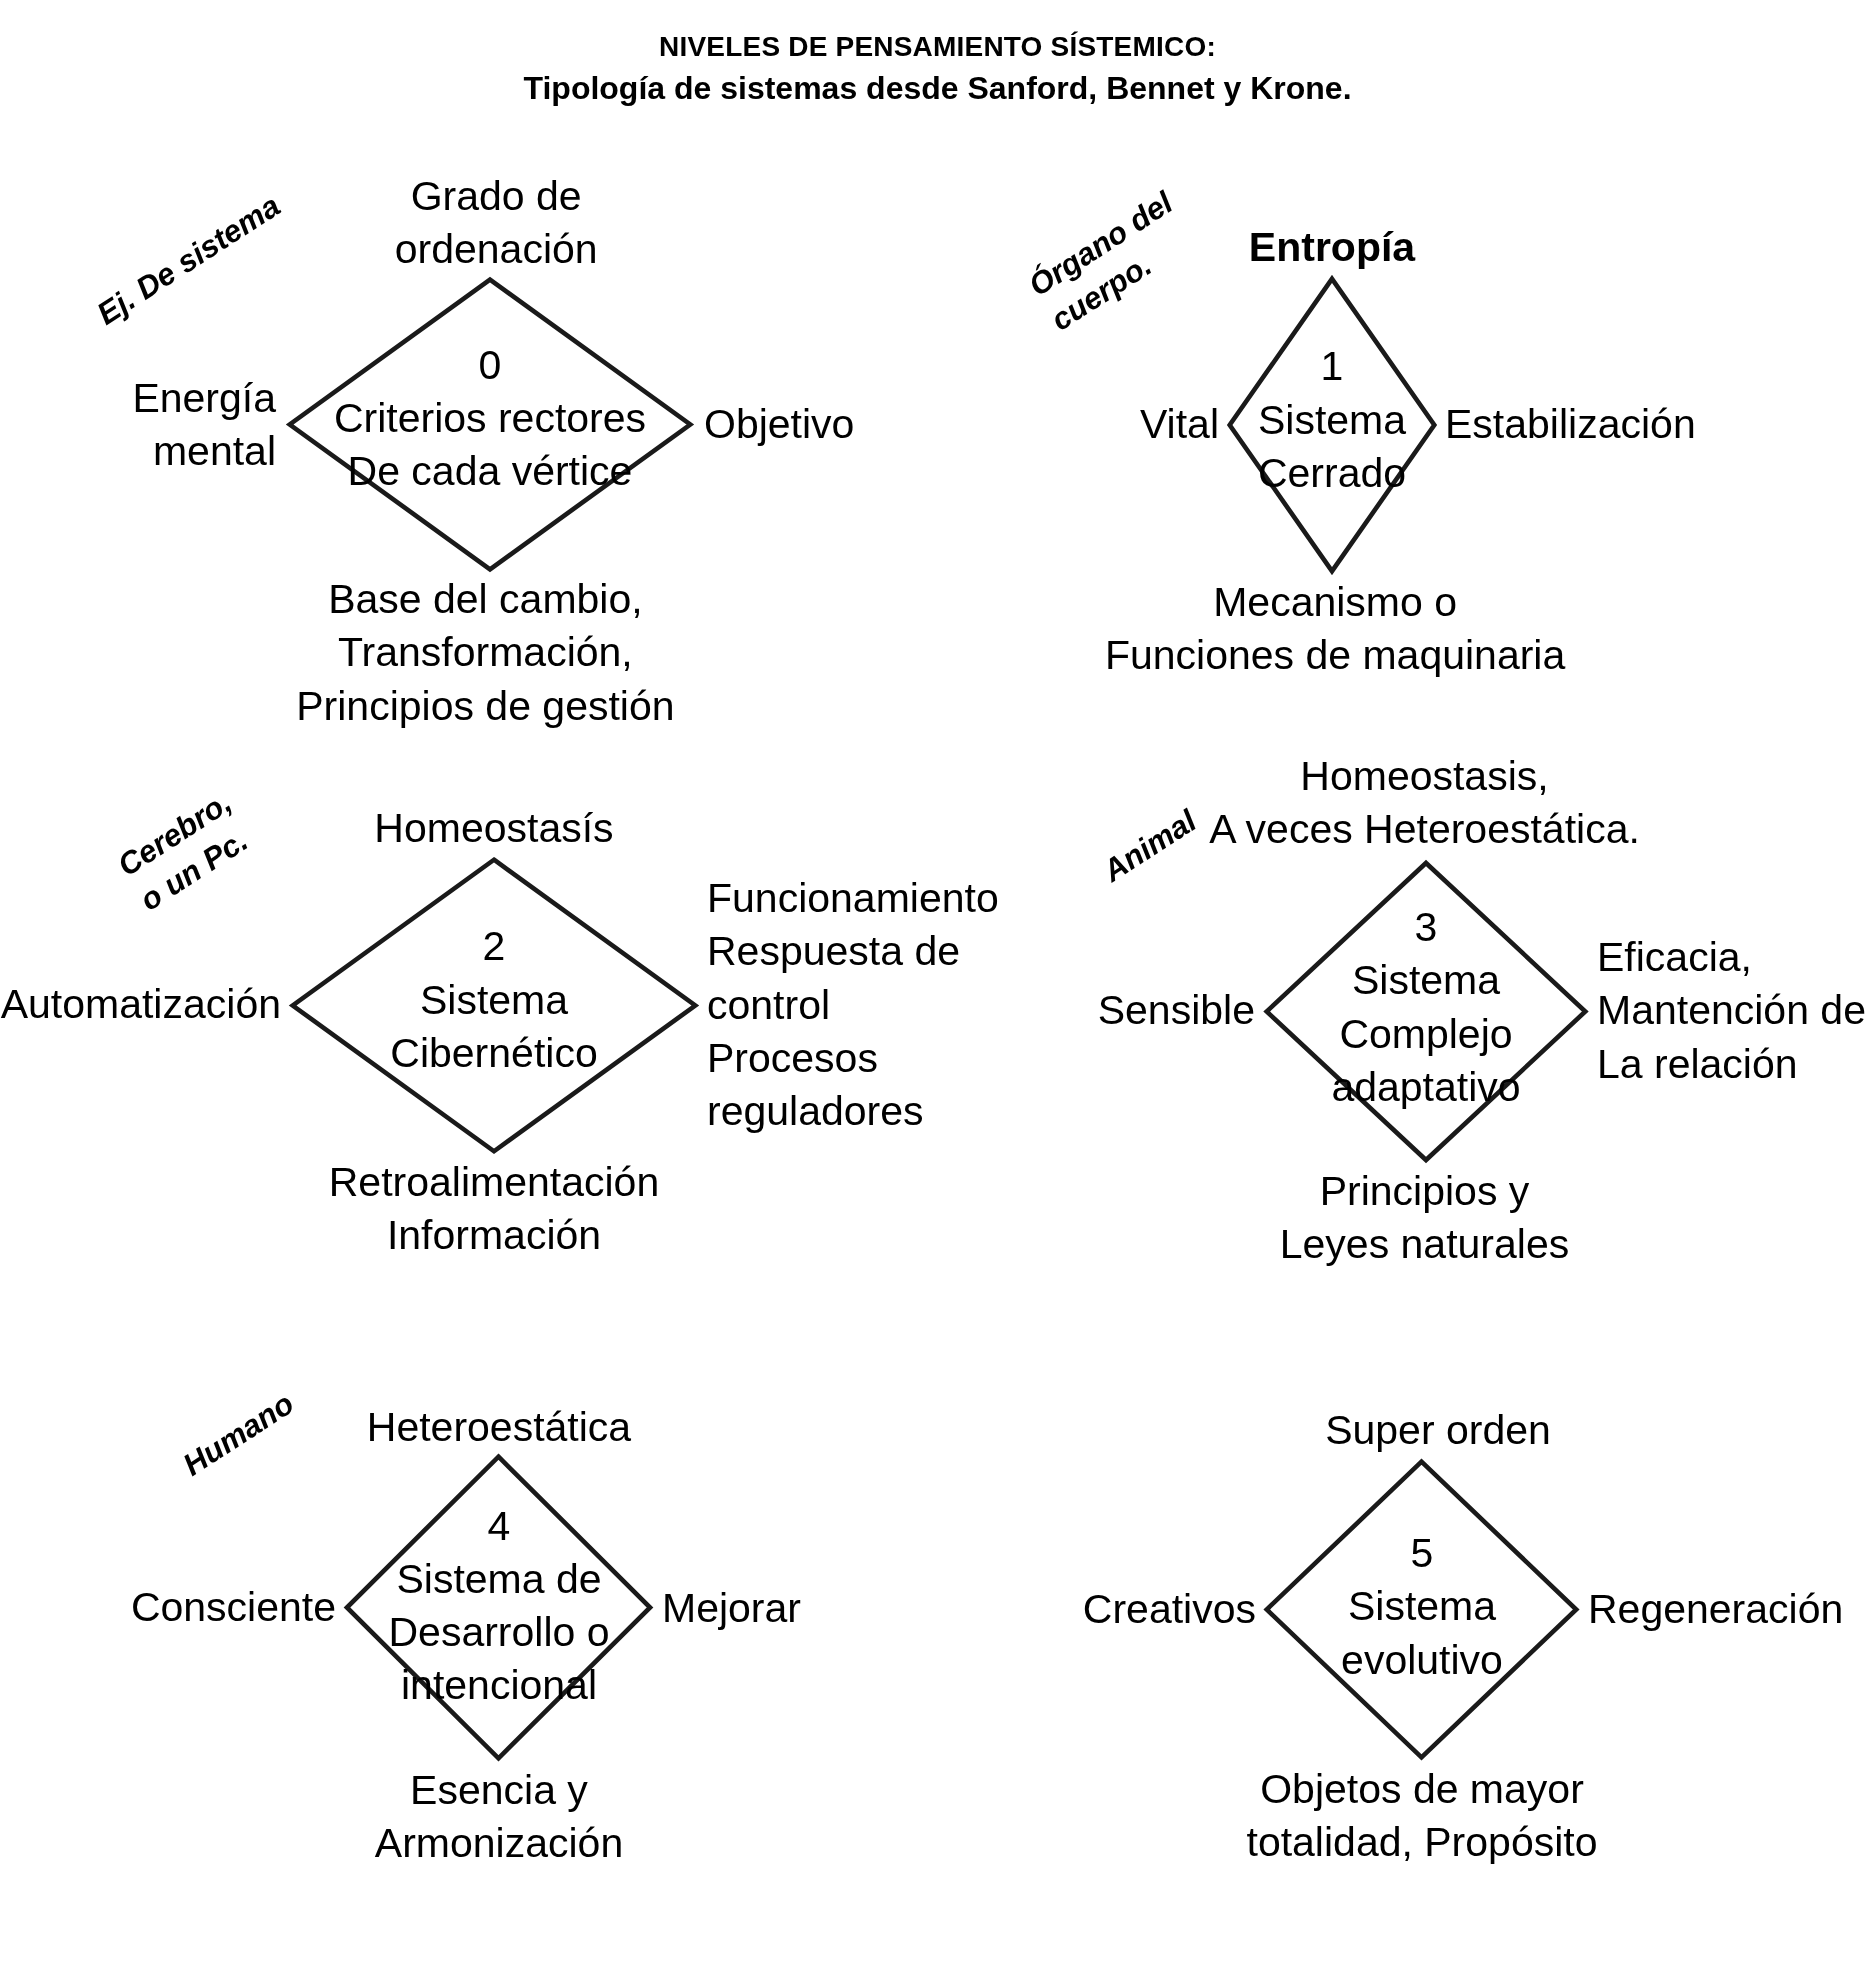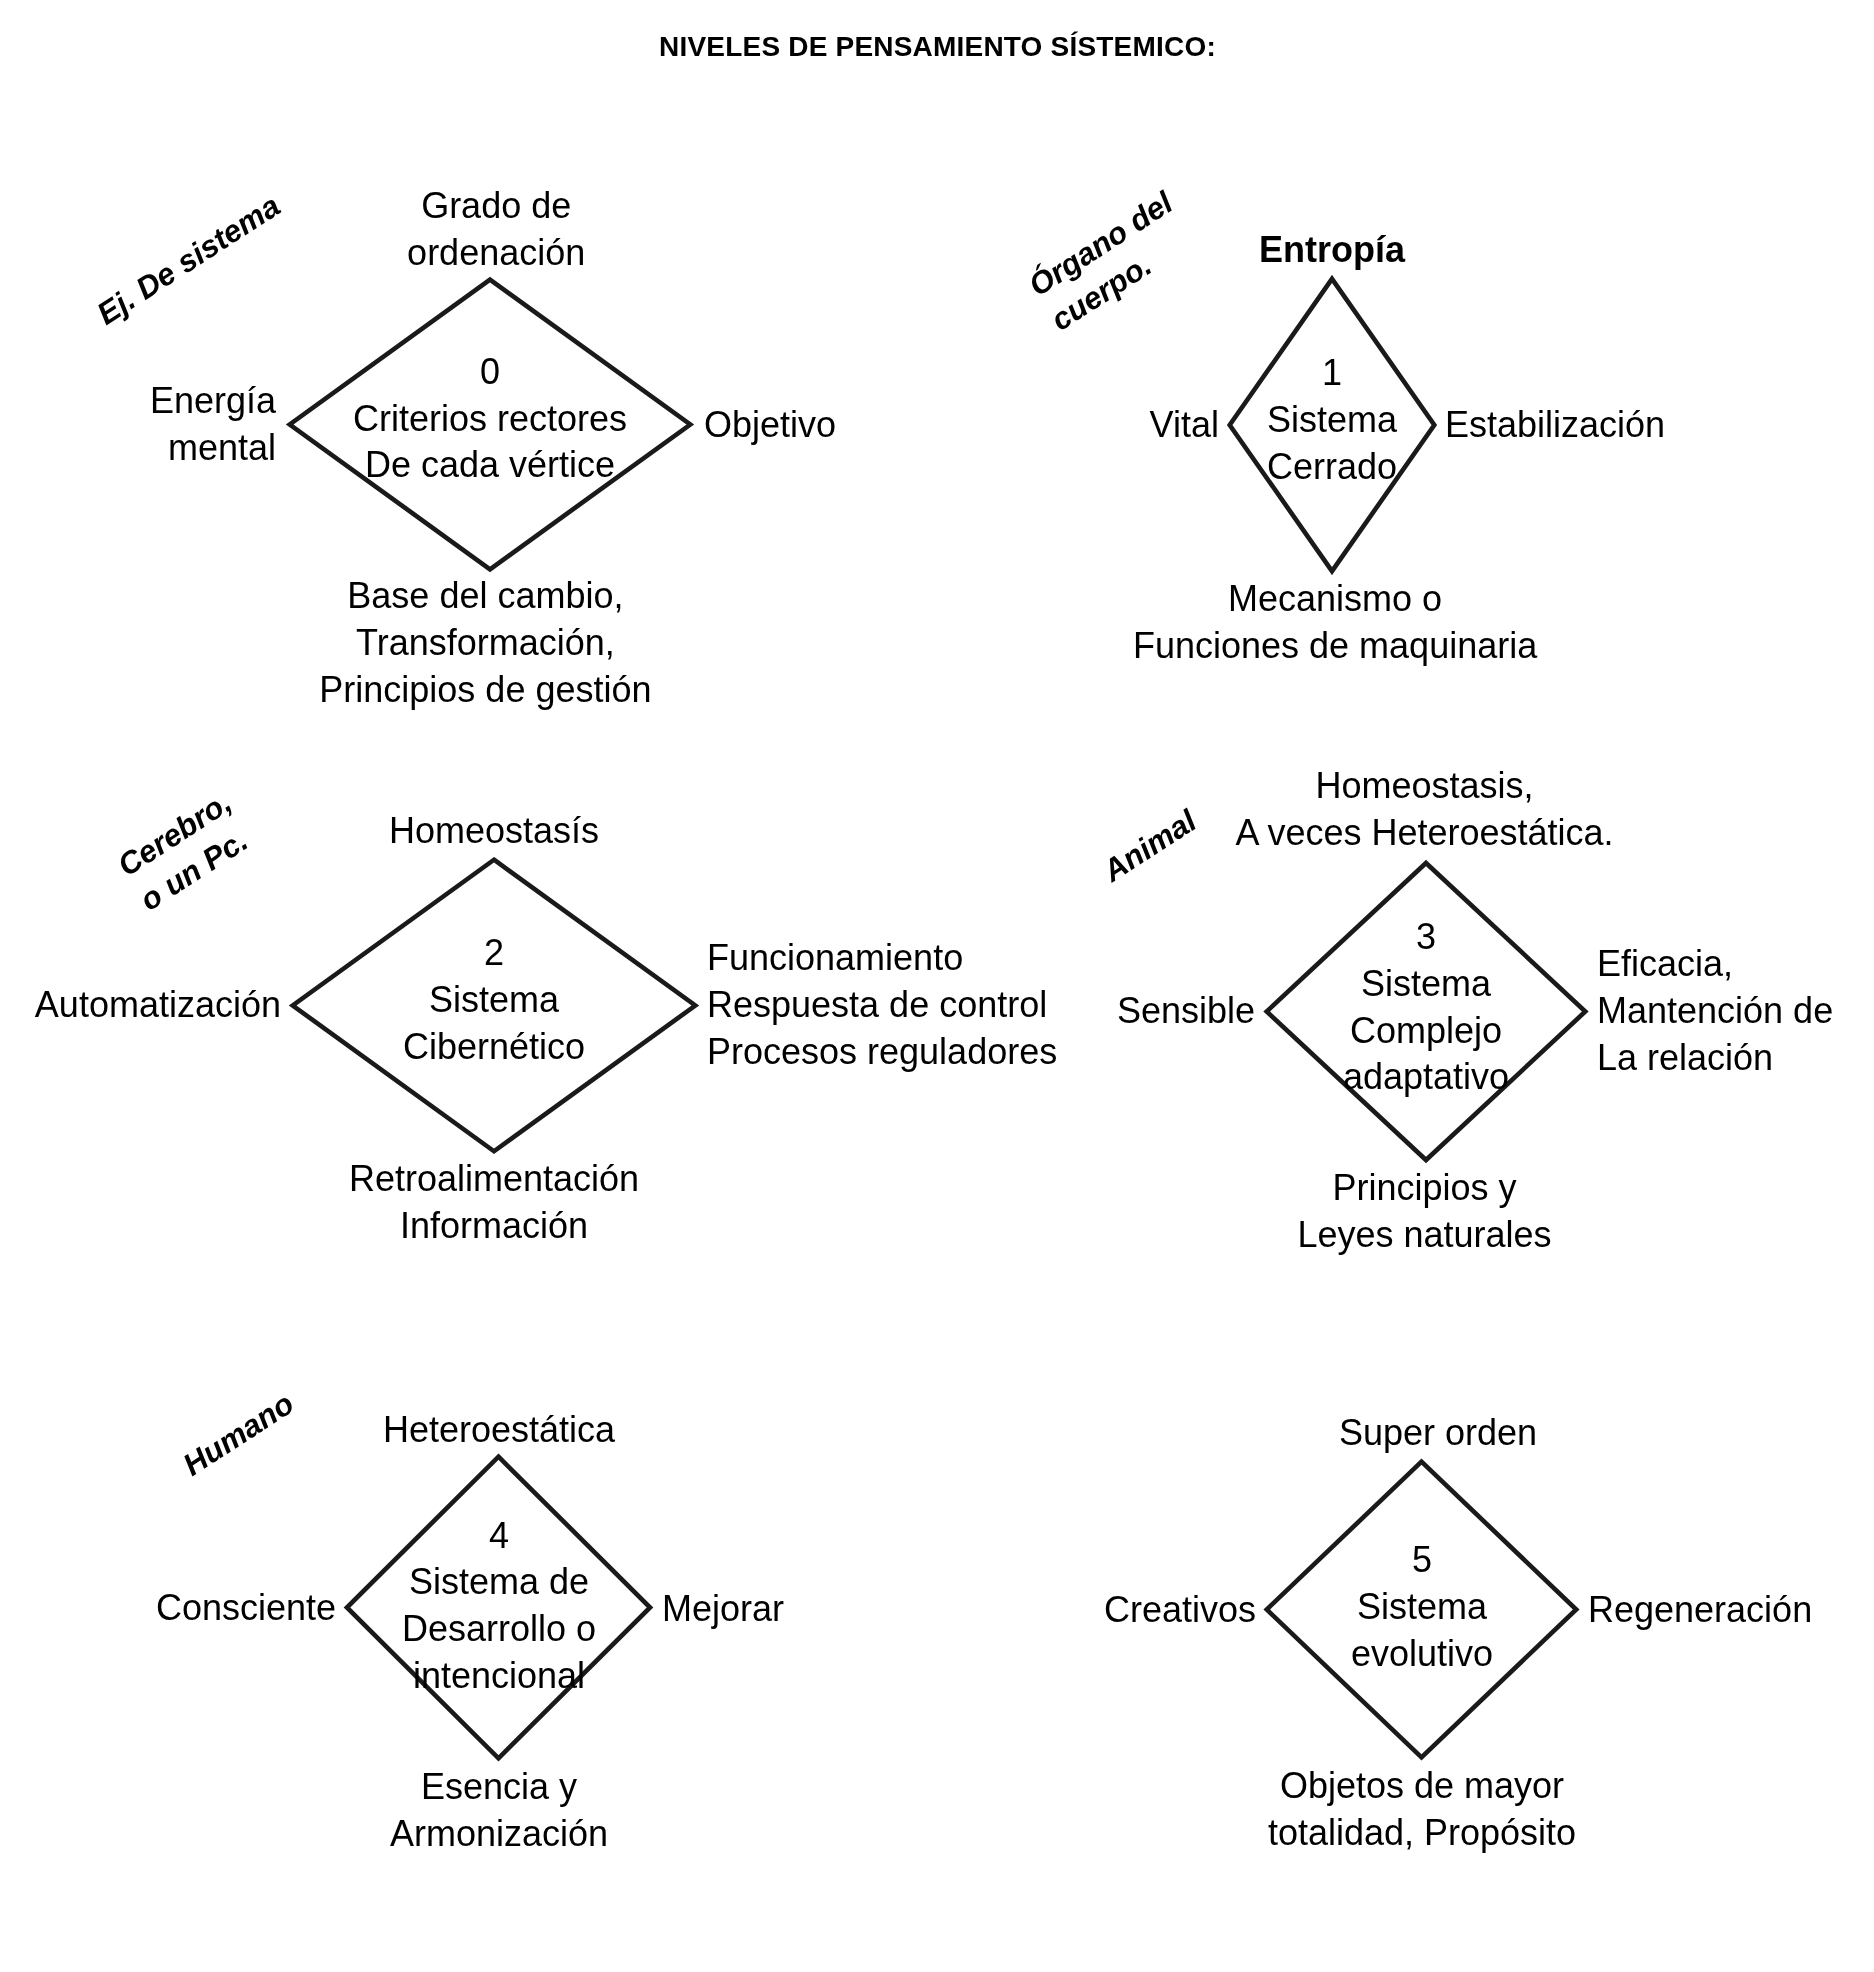--- a/index.html
+++ b/index.html
@@ -56,21 +56,21 @@
   .diamond-svg polygon {
     fill: #ffffff;
     stroke: #1a1a1a;
     stroke-width: 6;
     stroke-linejoin: miter;
   }
 
   
   .txt {
     position: absolute;
-    font-size: 36px;
+    font-size: 41px;
     font-weight: 500;
     line-height: 1.30;
     white-space: pre-line;
     color: #000000;
   }
   .center-label {
     text-align: center;
     transform: translate(-50%, -50%);
   }
   .top-label {
@@ -100,20 +100,21 @@
     transform-origin: left bottom;
   }
 </style>
 </head>
 <body>
 
 <div id="page">
 
   <div class="title-block">
     <div class="title-main">NIVELES DE PENSAMIENTO SÍSTEMICO:</div>
+    <div class="title-sub">Tipología de sistemas desde Sanford, Bennet y Krone.</div>
   </div>
 
   <div class="cell" style="left:490px; top:425px; width:0; height:0;">
     <svg class="diamond-svg" width="416" height="305" viewBox="0 0 540 396" style="left:-208px; top:-153px;">
       <polygon points="270,10 530,198 270,386 10,198"></polygon>
     </svg>
     <div class="txt center-label" style="left:0px; top:-6.2px; width:401px;">0
 Criterios rectores
 De cada vértice</div>
     <div class="txt top-label" style="left:6.2px; top:-148px; width:339px;">Grado de

